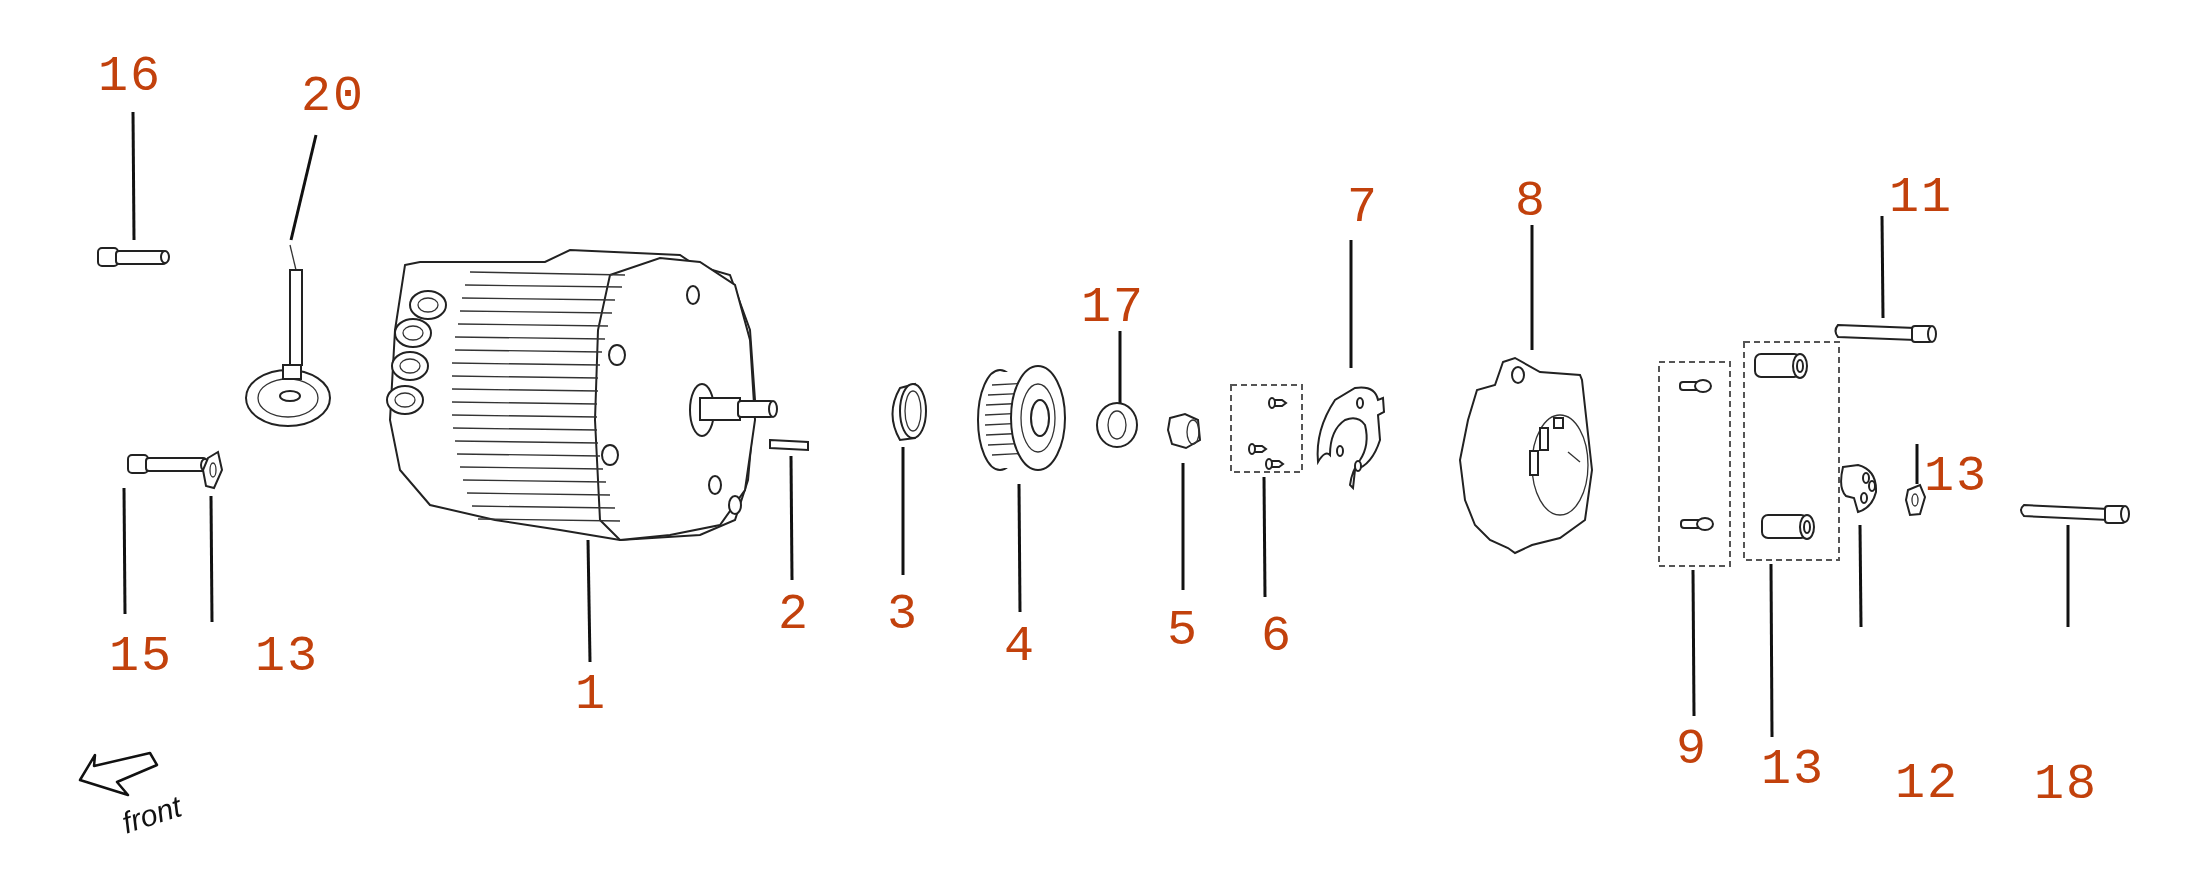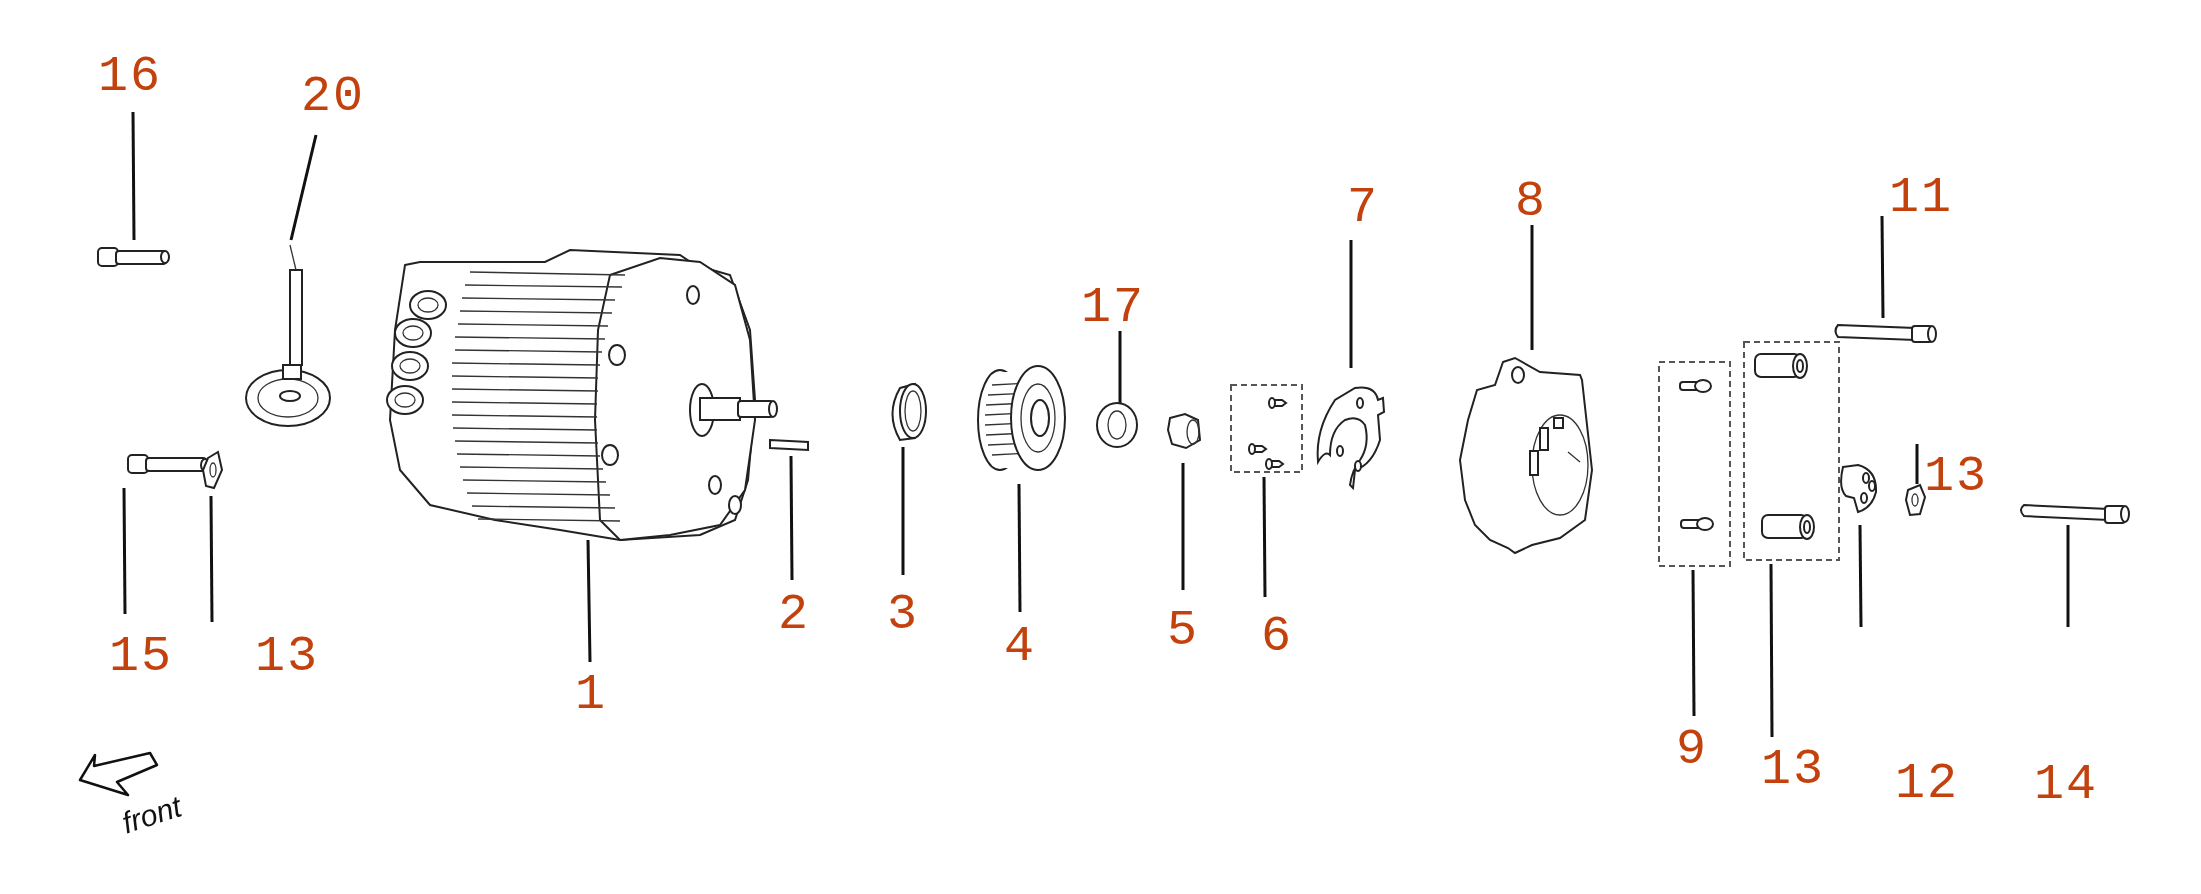--- a/index.html
+++ b/index.html
@@ -249,15 +249,15 @@
 <div class="callout-label" style="left:1113px; top:283px;">17</div>
 <div class="callout-label" style="left:1183px; top:606px;">5</div>
 <div class="callout-label" style="left:1277px; top:612px;">6</div>
 <div class="callout-label" style="left:1363px; top:183px;">7</div>
 <div class="callout-label" style="left:1531px; top:177px;">8</div>
 <div class="callout-label" style="left:1921px; top:173px;text-align:right;">11</div>
 <div class="callout-label" style="left:1956px; top:452px;">13</div>
 <div class="callout-label" style="left:1692px; top:725px;">9</div>
 <div class="callout-label" style="left:1793px; top:745px;">13</div>
 <div class="callout-label" style="left:1927px; top:759px;">12</div>
-<div class="callout-label" style="left:2066px; top:760px;">14</div>
+<div class="callout-label" style="left:2066px; top:760px;">18</div>
 
 <div class="front-label">front</div>
 
 </body></html>

